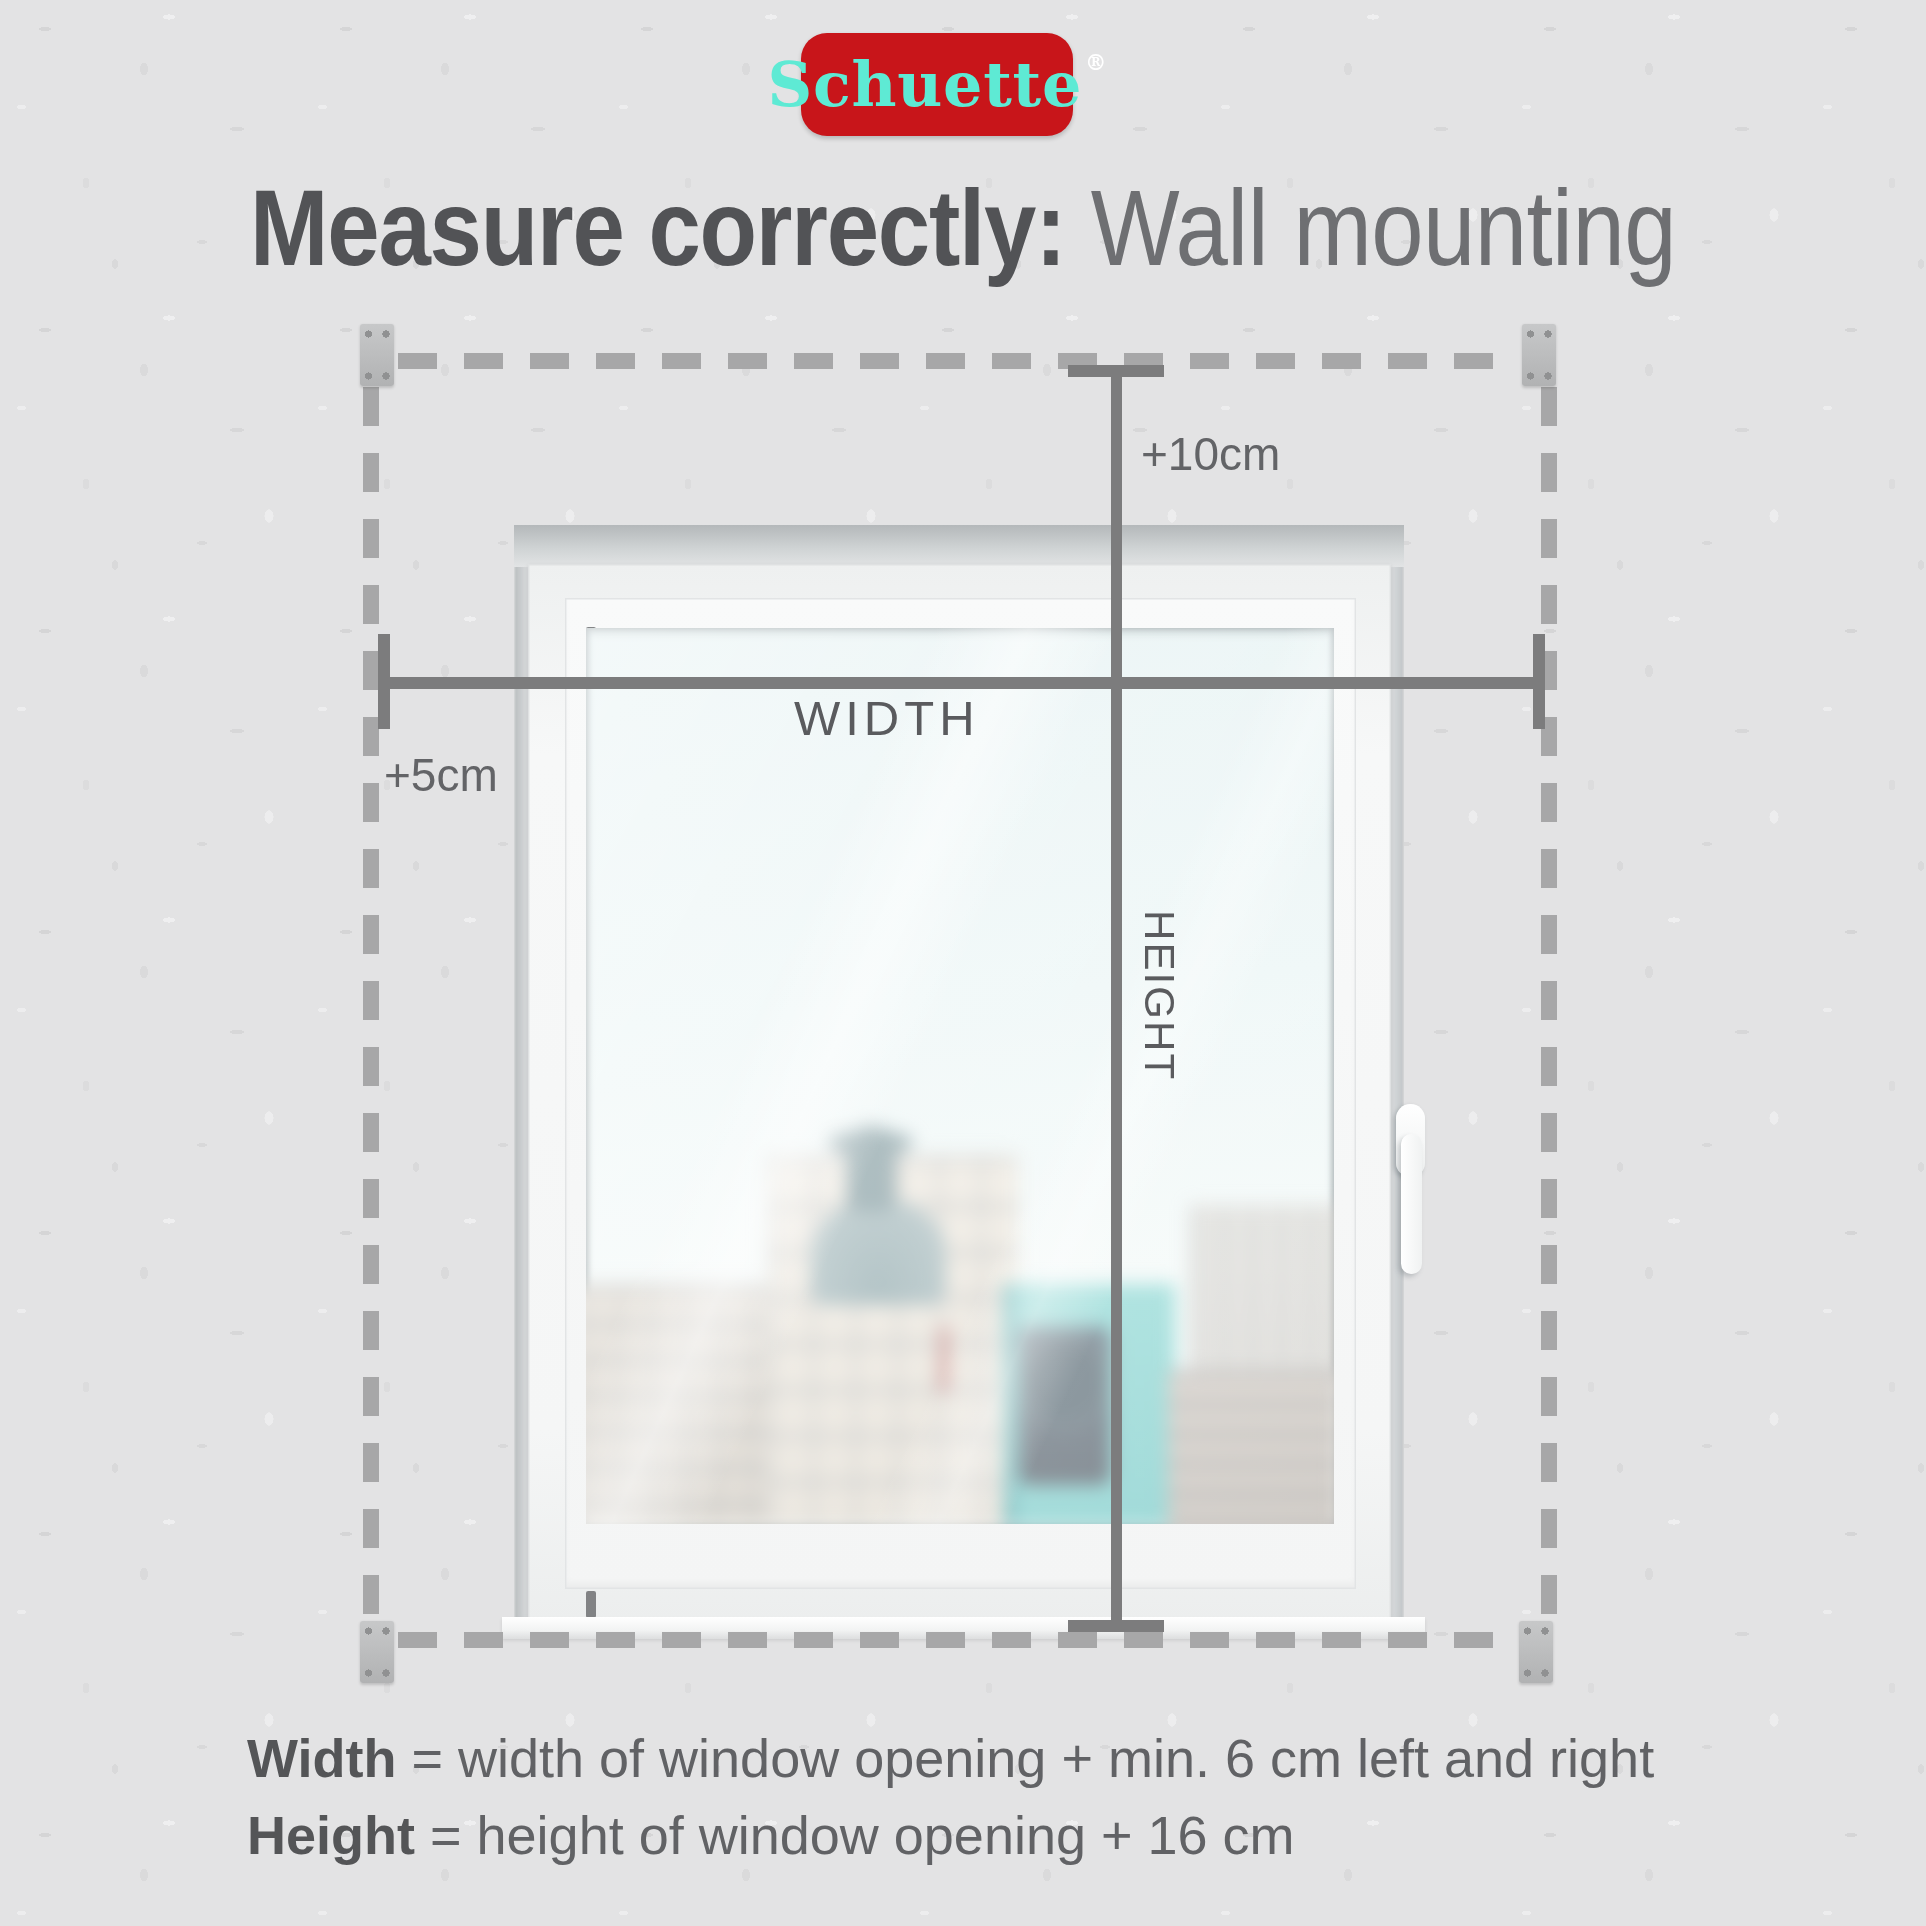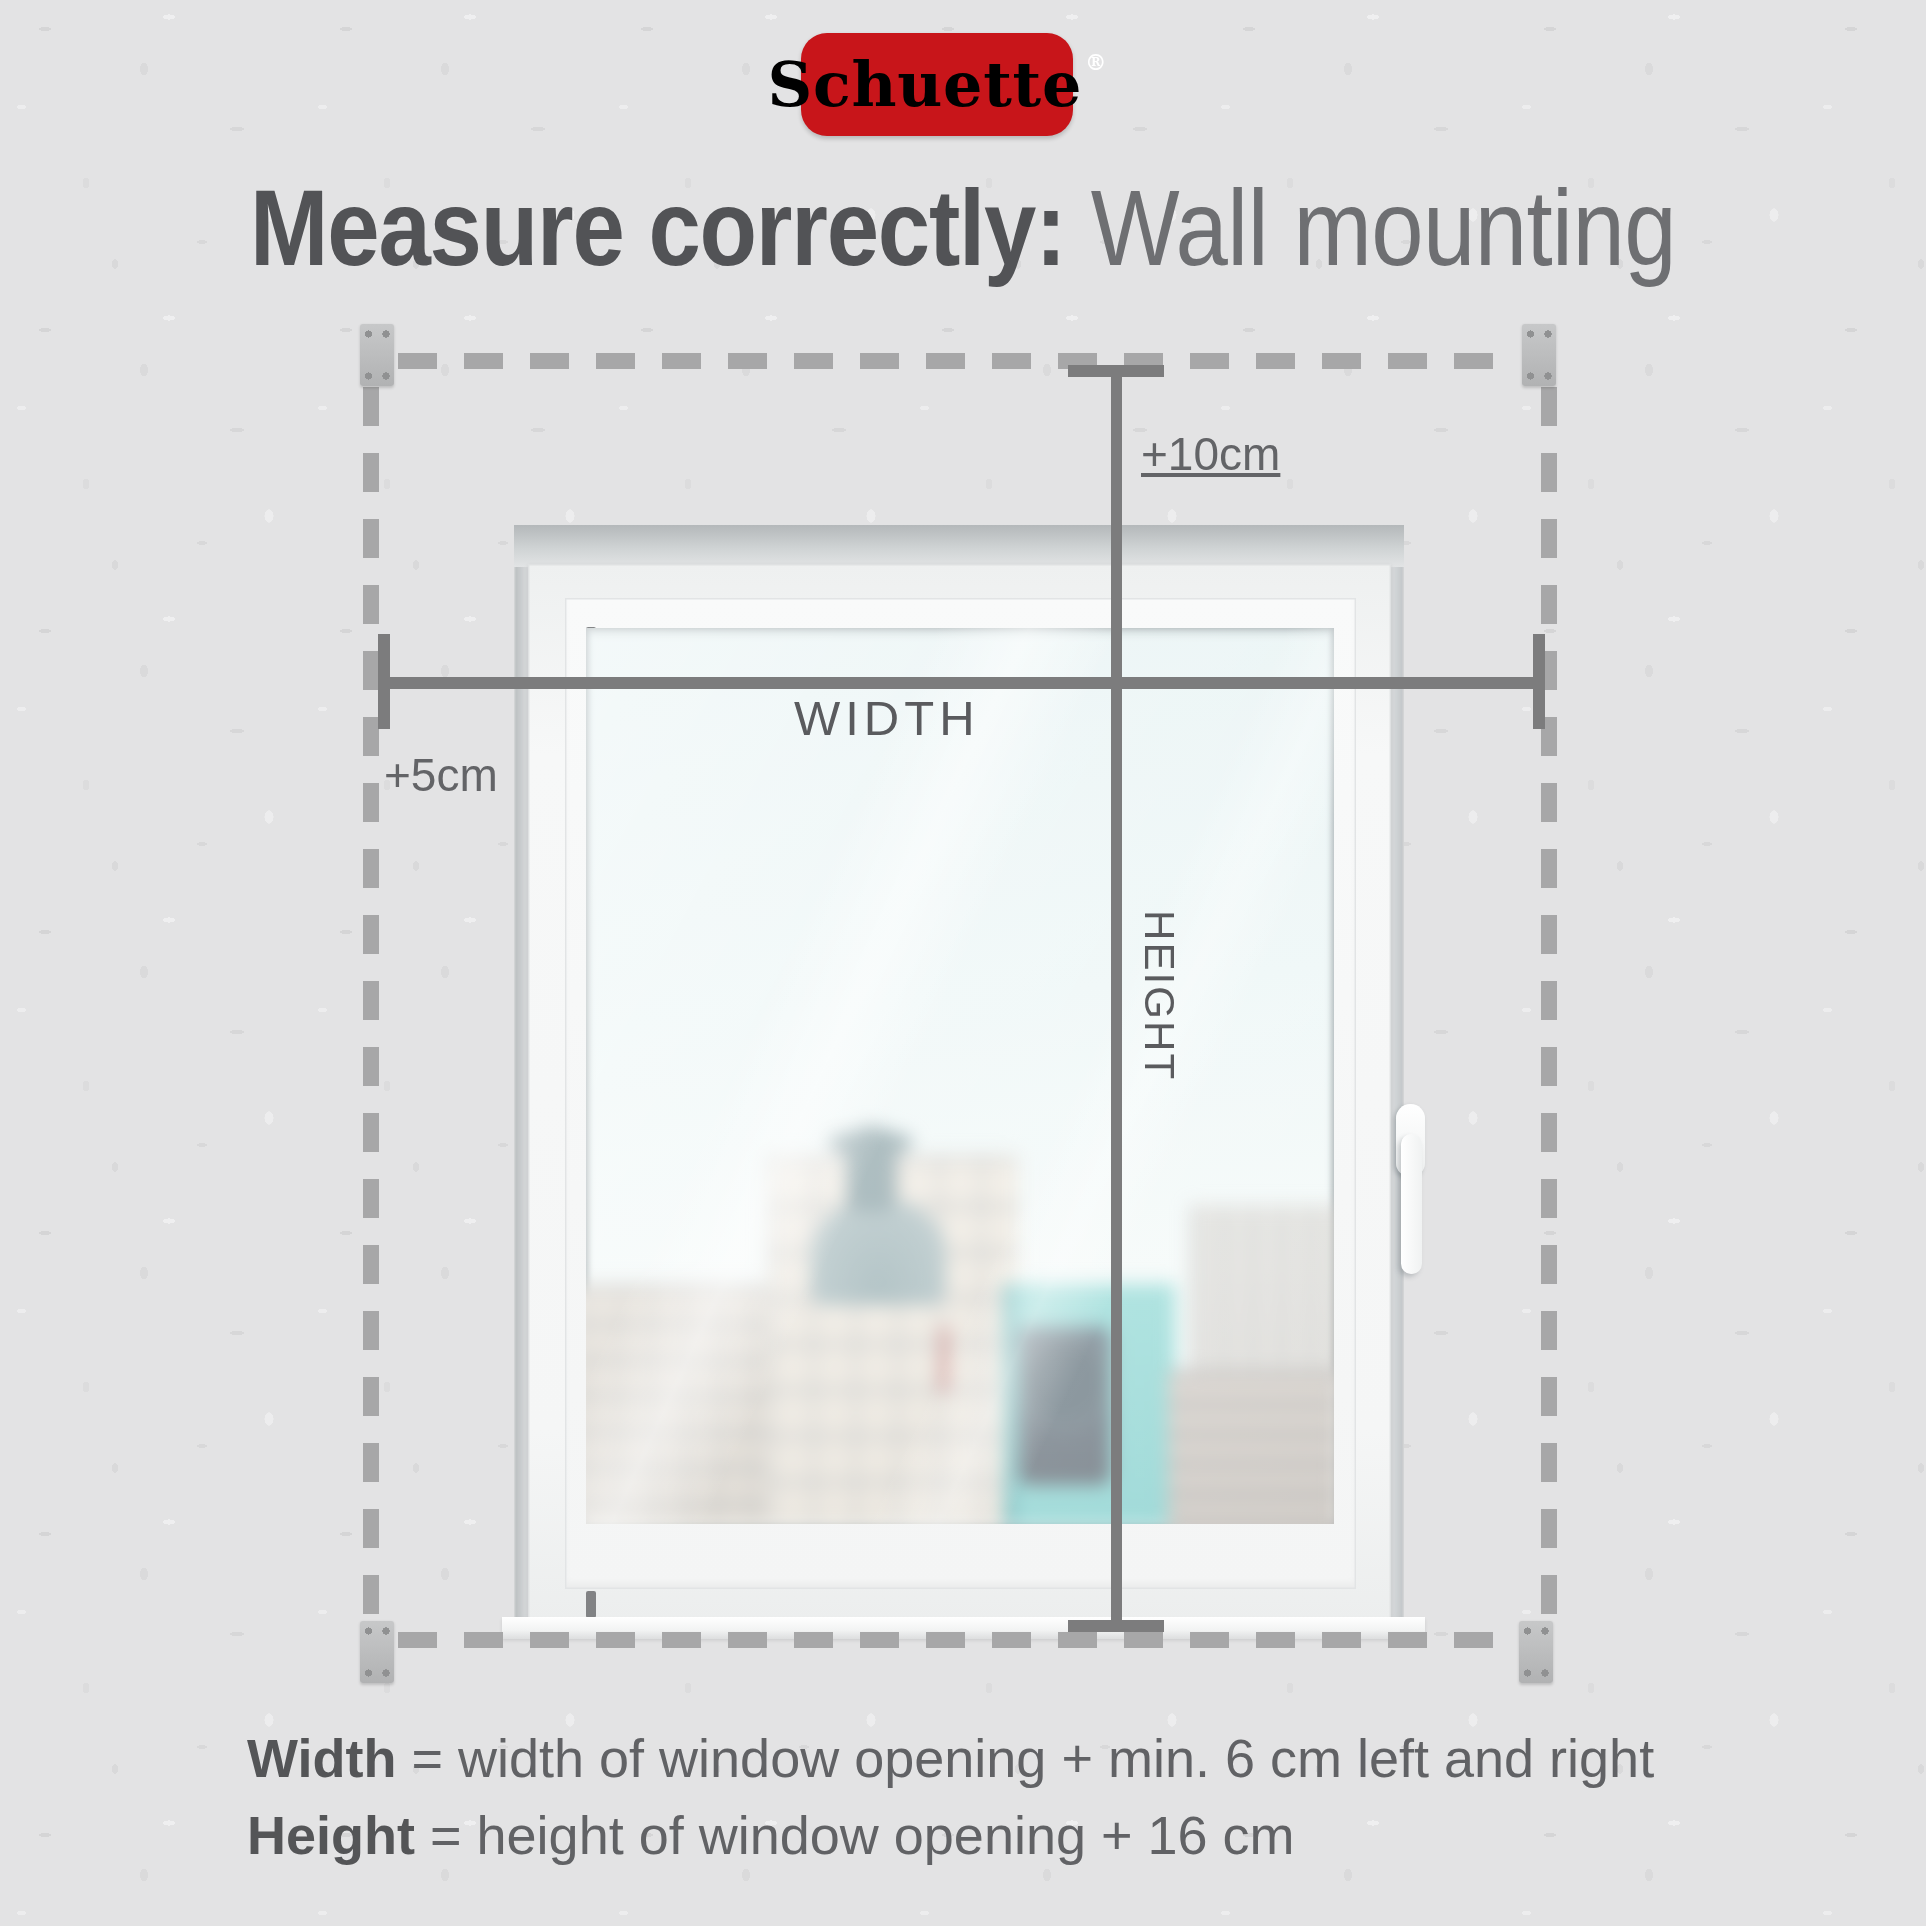--- a/index.html
+++ b/index.html
@@ -32,21 +32,21 @@
   
   .logo{
     position:absolute;left:801px;top:33px;width:272px;height:103px;
     background:var(--brand-red,#c8151a);
     border-radius:26px;
     display:flex;align-items:center;justify-content:center;
     box-shadow:0 2.1px 4.3px rgba(0,0,0,.18);
   }
   .logo .brand{
     font-family:"DejaVu Serif", serif;
-    font-weight:700;color:#000000;font-size:62px;letter-spacing:0.7px;
+    font-weight:700;color:#5eead4;font-size:62px;letter-spacing:0.7px;
     line-height:1;
   }
   .logo .reg{
     font-family:"DejaVu Serif", serif;
     font-weight:700;color:#ffffff;font-size:21.5px;line-height:1;
     align-self:flex-start;margin-top:18.6px;margin-left:2.9px;
   }
 
   
   .title{
@@ -211,21 +211,21 @@
 
   
   .mlabel{position:absolute;z-index:8;color:#5a5b5e;line-height:1;}
   .width-label{left:794px;top:694px;font-size:49px;letter-spacing:5px;}
   .height-label{
     left:1138px;top:910px;font-size:42px;letter-spacing:2.1px;
     writing-mode:vertical-lr;
   }
   .offset-label{position:absolute;z-index:8;color:#636467;font-size:46px;line-height:1;}
   .plus5 {left:384px;top:752px;}
-  .plus10{left:1141px;top:431px;text-decoration:underline;}
+  .plus10{left:1141px;top:431px;}
 
   
   .legend{position:absolute;left:247px;top:1720px;z-index:8;
     font-size:54px;line-height:77px;color:#5b5c5e;white-space:nowrap;}
   .legend .term{font-weight:700;color:#545557;}
   .legend .def{font-weight:400;color:#616265;}
 </style>
 </head>
 <body>
 

